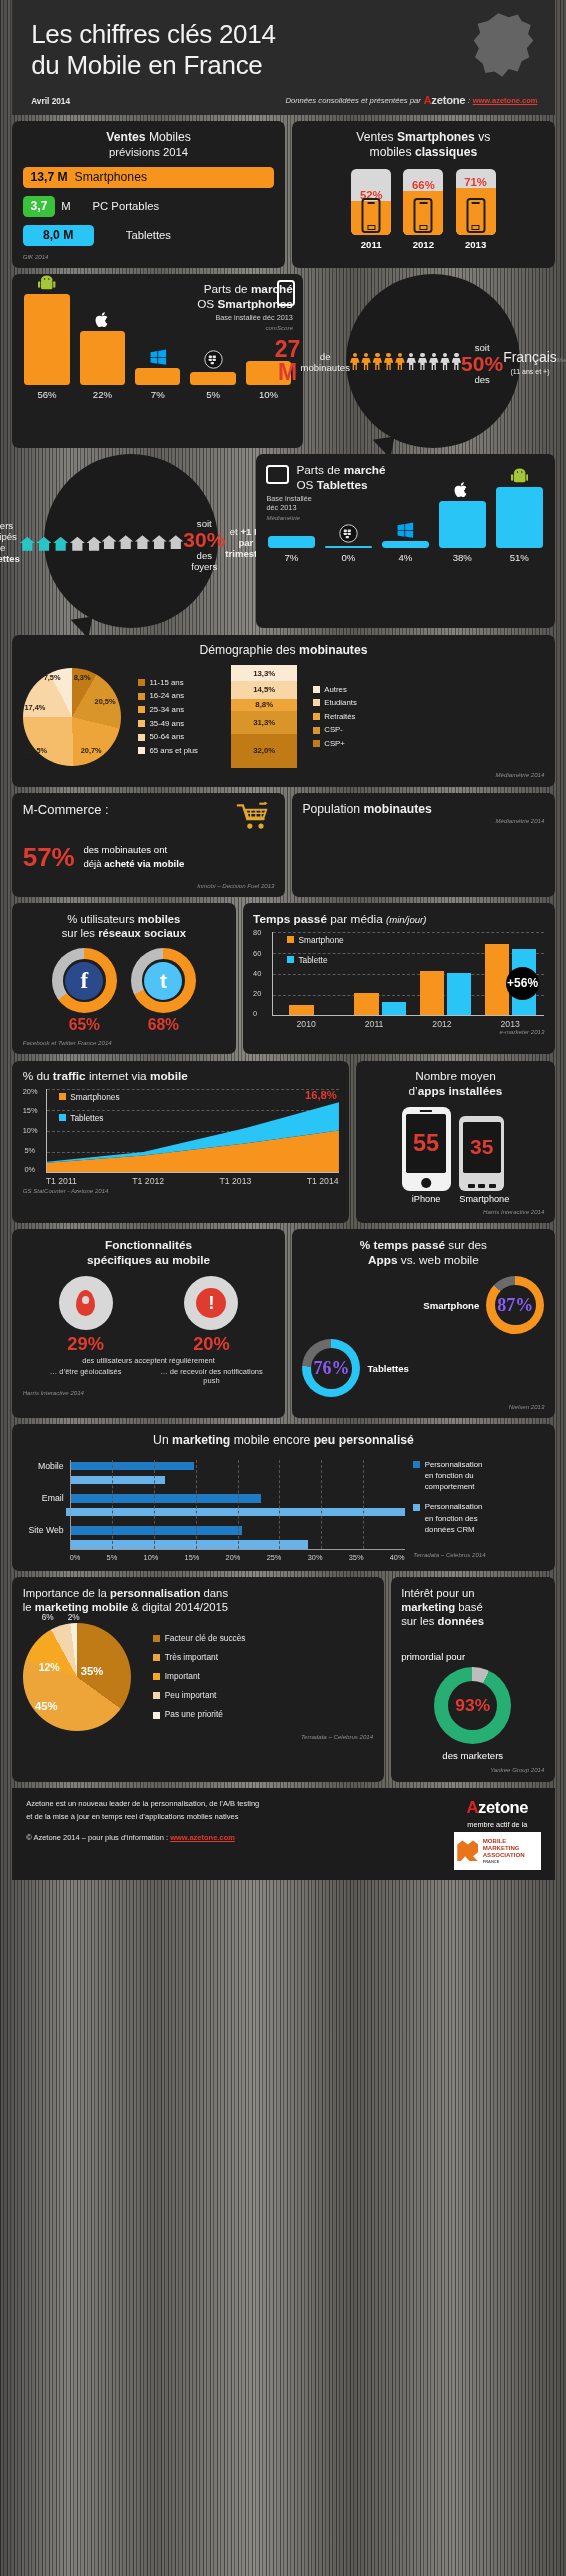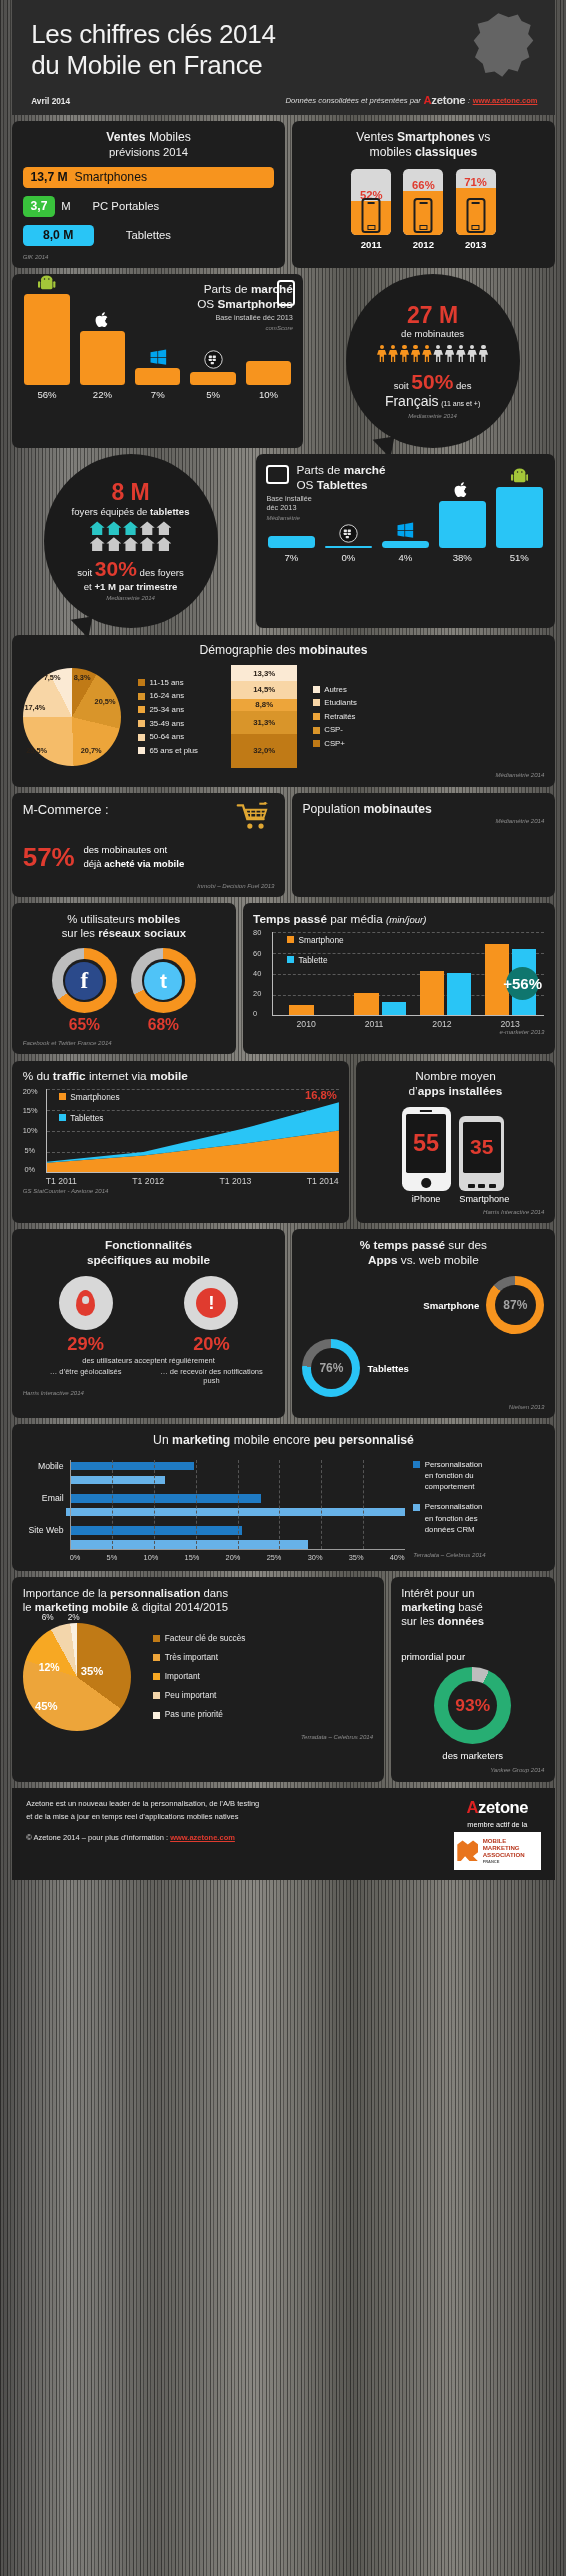--- a/index.html
+++ b/index.html
@@ -75,21 +75,21 @@
 
   
   .osbars{ display:flex; align-items:flex-end; justify-content:space-between; height:113px; padding:0 1.7px;}
   .osb{ width:17%; text-align:center; display:flex; flex-direction:column; justify-content:flex-end; align-items:center;}
   .osb .ic{ height:21px; margin-bottom:2.6px; display:flex; align-items:flex-end; justify-content:center;}
   .osb .bar{ width:100%; background:#f7941e; border-radius:3.5px;}
   .osb .bar.cy{ background:#29c5f6;}
   .osb .v{ font-size:9.6px; margin-top:3.5px; color:#ededed;}
 
   
-  .bubble{ background:#1b1b1b; border-radius:50%; width:171px;height:171px; display:flex;flex-direction:column;
+  .bubble{ background:#1b1b1b; border-radius:50%; width:171px;height:171px; display:flex;flex-direction:row;
            align-items:center; justify-content:center; text-align:center; position:relative;}
   .bubble:after{ content:""; position:absolute; bottom:-10.5px; left:28px; border-left:15.7px solid transparent;
            border-right:7px solid transparent; border-top:21px solid #1b1b1b; transform:rotate(-8deg);}
   .big{ font-size:23px; font-weight:bold; color:#e03b2f; line-height:1;}
   .bl{ font-size:9.6px; color:#ededed; margin-top:1.7px;}
   .bl b{font-weight:bold;}
   .people{ display:flex; gap:1.7px; margin:5.2px 0;}
   .pp{ width:9.6px;height:17.4px; position:relative;}
   .pp:before{content:"";position:absolute;top:0;left:2.6px;width:4.4px;height:4.4px;border-radius:50%;background:currentColor;}
   .pp:after{content:"";position:absolute;top:5.2px;left:0;width:9.6px;height:12.2px;background:currentColor;
@@ -140,21 +140,21 @@
 
   
   .fcirc{ width:54px;height:54px;border-radius:50%;background:#d8d8d8;display:flex;align-items:center;justify-content:center;margin:0 auto;}
   .pinx{ width:19px;height:26px;background:#e03b2f;border-radius:50% 50% 50% 50%/60% 60% 40% 40%; position:relative;}
   .pinx:after{content:"";position:absolute;left:50%;top:6.1px;transform:translateX(-50%);width:7.8px;height:7.8px;border-radius:50%;background:#d8d8d8;}
   .excl{ width:30px;height:30px;border-radius:50%;background:#e03b2f;color:#fff;display:flex;align-items:center;justify-content:center;font-size:19px;font-weight:bold;}
 
   
   .ring{ width:58px;height:58px;border-radius:50%;position:relative;}
   .ring .h{ position:absolute; inset:8.7px;border-radius:50%;background:#1e1e1e;display:flex;align-items:center;justify-content:center;
-            font-size:12px;font-weight:bold;color:#a3a3a3;}
+            font-size:18px;font-weight:bold;color:#8b5cf6;font-family:Liberation Serif, serif;}
 
   
   .hbars{ position:relative; margin-top:5.2px;}
   .hrow{ display:flex; align-items:center; height:11.3px; margin-bottom:2.6px;}
   .hlbl{ width:47px; font-size:8.7px; text-align:right; padding-right:6.1px; color:#ededed;}
   .hbar{ height:8.7px; background:#1f7bc4;}
   .hbar.lt{ background:#67b2e8;}
 
   
   .footer{ margin:6.1px 12.2px 0 12.2px; background:#1c1c1c; padding:10.5px 14px; display:flex; gap:10.5px; position:relative; z-index:4;}
@@ -598,21 +598,21 @@
               <span>Tablette</span>
             </div>
           <div class="cbar" style="left:6%;width:9%;height:12%;background:#f7941e"></div>
           <div class="cbar" style="left:16%;width:9%;height:0%;background:#29c5f6"></div>
           <div class="cbar" style="left:30%;width:9%;height:27%;background:#f7941e"></div>
           <div class="cbar" style="left:40%;width:9%;height:15%;background:#29c5f6"></div>
           <div class="cbar" style="left:54%;width:9%;height:53%;background:#f7941e"></div>
           <div class="cbar" style="left:64%;width:9%;height:50%;background:#29c5f6"></div>
           <div class="cbar" style="left:78%;width:9%;height:85%;background:#f7941e"></div>
           <div class="cbar" style="left:88%;width:9%;height:79%;background:#29c5f6"></div>
-          <div style="position:absolute;right:5.2px;top:35px;width:33px;height:33px;border-radius:50%;background:#0f766e;display:flex;align-items:center;justify-content:center;font-size:15px;font-weight:bold;color:#fff">+56%</div>
+          <div style="position:absolute;right:5.2px;top:35px;width:33px;height:33px;border-radius:50%;background:#000000;display:flex;align-items:center;justify-content:center;font-size:12px;font-weight:bold;color:#fff">+56%</div>
         </div>
         <div style="display:flex;justify-content:space-around;margin-top:2.6px">
           <span class="ax" style="font-size:8.7px">2010</span>
           <span class="ax" style="font-size:8.7px">2011</span>
           <span class="ax" style="font-size:8.7px">2012</span>
           <span class="ax" style="font-size:8.7px">2013</span>
         </div>
       </div>
       <div class="src r" style="margin-top:1.7px">e-marketer 2013</div>
     </div>

